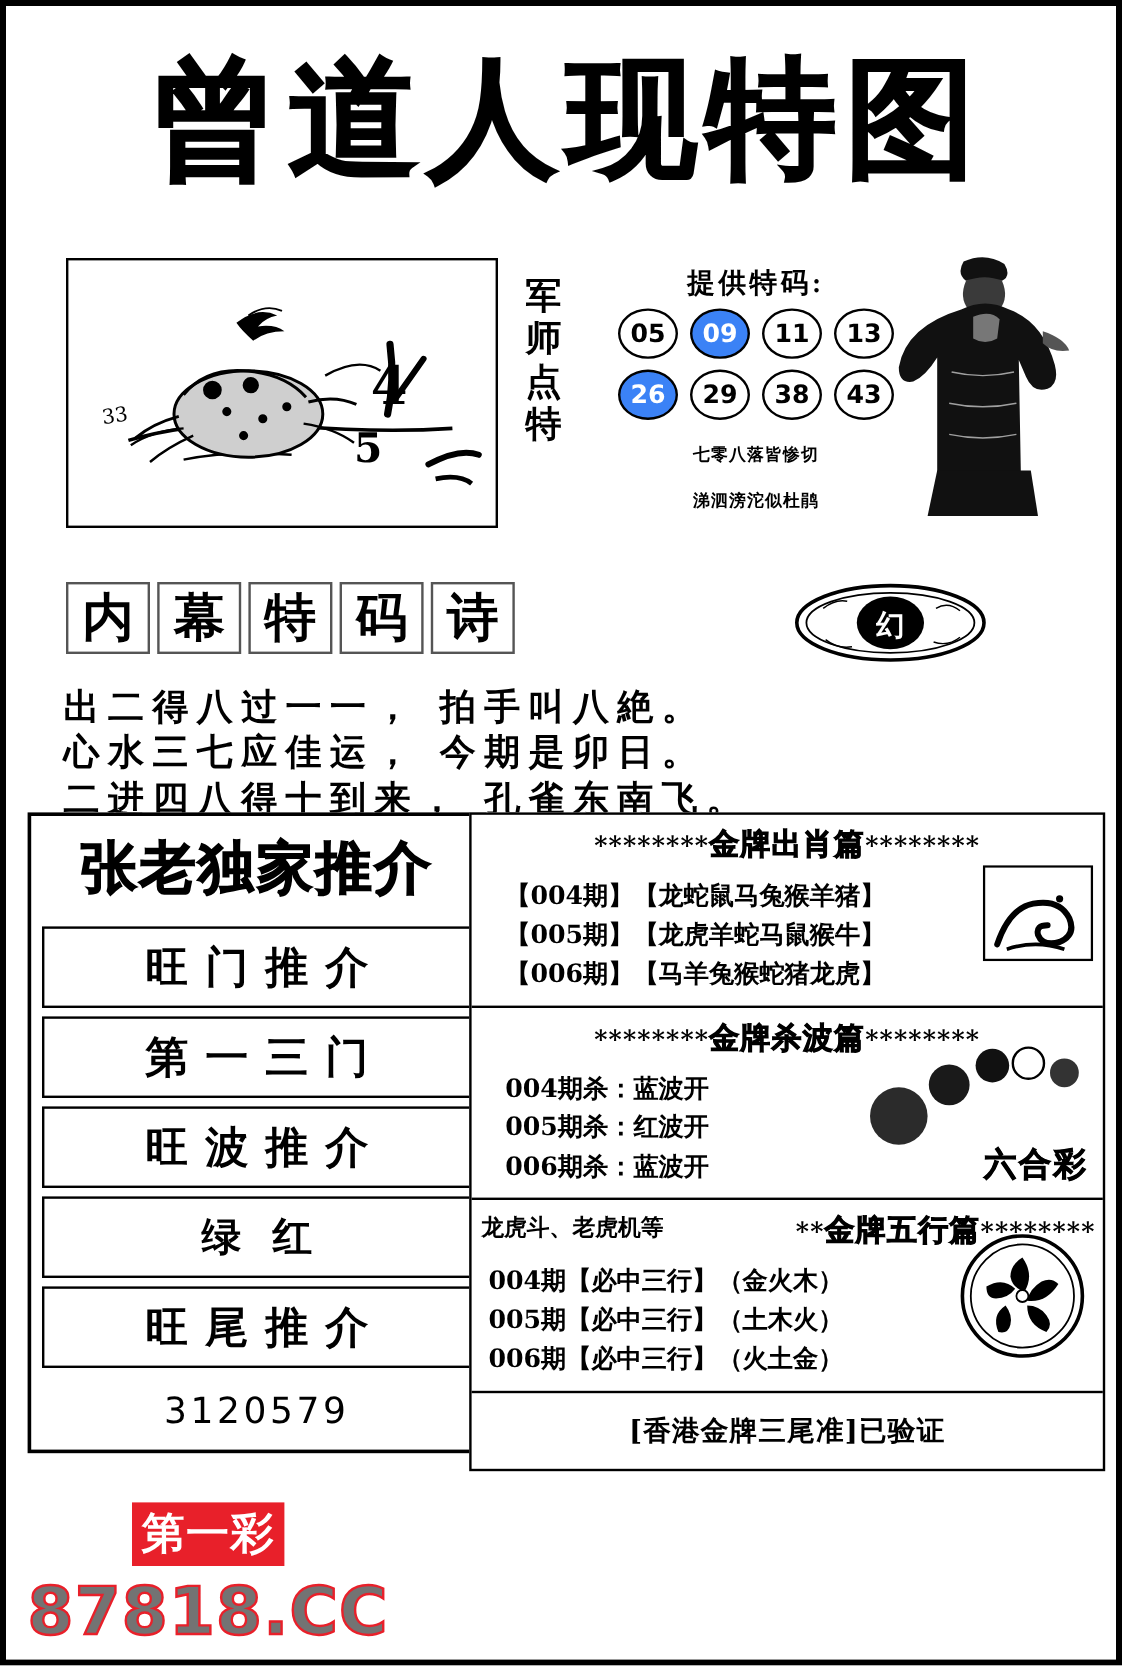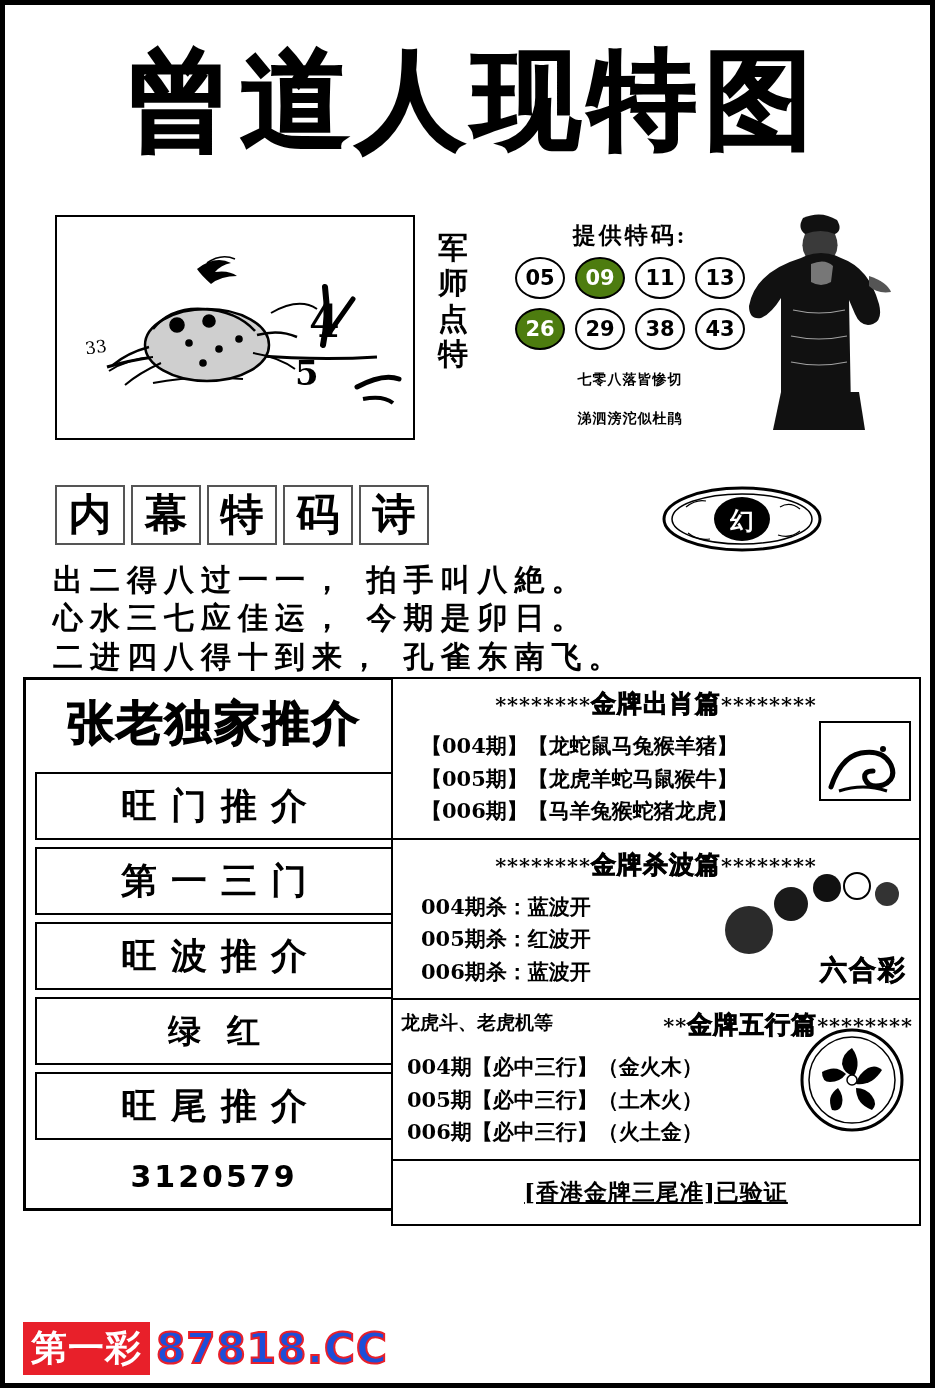--- a/index.html
+++ b/index.html
@@ -111,21 +111,21 @@
     font-weight: bold;
     font-size: 21px;
     display: flex;
     align-items: center;
     justify-content: center;
     background: #fff;
     color: #000000;
     box-sizing: border-box;
   }
   .ball.filled {
-    background: #4d7c0f;
+    background: #3b82f6;
     color: #fff;
   }
   .poem2 {
     margin-top: 20px;
     font-family: "DejaVu Serif", "Liberation Serif", serif;
     font-weight: bold;
     font-size: 14px;
     line-height: 1.35;
     text-align: center;
     letter-spacing: 1px;
@@ -164,21 +164,21 @@
     background: #fff;
   }
   .seal {
     position: absolute;
     right: 90px;
     top: 0px;
     width: 165px;
     height: 68px;
   }
   .poem-lines {
-    margin-top: 16px;
+    margin-top: 26px;
     margin-left: 18px;
     font-family: "DejaVu Serif", "Liberation Serif", serif;
     font-weight: bold;
     font-size: 30px;
     line-height: 1.28;
     letter-spacing: 7px;
     white-space: nowrap;
   }
 
   
@@ -212,21 +212,21 @@
     font-weight: bold;
     font-size: 36px;
     letter-spacing: 14px;
     text-indent: 14px;
     background: #fff;
   }
   .lb-cell.small { font-size: 33px; letter-spacing: 26px; text-indent: 26px; }
   .serial {
     text-align: center;
     font-family: "DejaVu Sans", sans-serif;
-    font-weight: bold;
+    font-weight: normal;
     font-size: 30px;
     letter-spacing: 3px;
     padding: 12px 0 14px;
   }
 
   .lower-right {
     position: absolute;
     top: 672px;
     left: 386px;
     width: 530px;
@@ -281,48 +281,48 @@
     white-space: nowrap;
   }
   .footer-line {
     text-align: center;
     font-family: "DejaVu Serif", serif;
     font-weight: bold;
     font-size: 23px;
     letter-spacing: 1px;
     padding: 8px 0 6px;
     white-space: nowrap;
-    text-decoration: underline;
   }
 
   
   .wm {
     position: absolute;
     left: 18px;
     bottom: 8px;
     display: flex;
     align-items: center;
     gap: 6px;
     z-index: 40;
     pointer-events: none;
+    flex-direction: column;
   }
   .wm-badge {
     background: #e8202a;
     color: #fff;
     font-family: "DejaVu Sans", sans-serif;
     font-weight: bold;
     font-size: 36px;
     padding: 2px 8px;
     letter-spacing: 1px;
   }
   .wm-text {
-    color: #1d4ed8;
+    color: #737373;
     font-family: "DejaVu Sans", sans-serif;
     font-weight: bold;
-    font-size: 42px;
+    font-size: 55px;
     letter-spacing: 1px;
     -webkit-text-stroke: 2px #e8202a;
   }
 </style>
 </head>
 <body>
 
 <div class="page">
 
   <div class="title">曾道人现特图</div>

